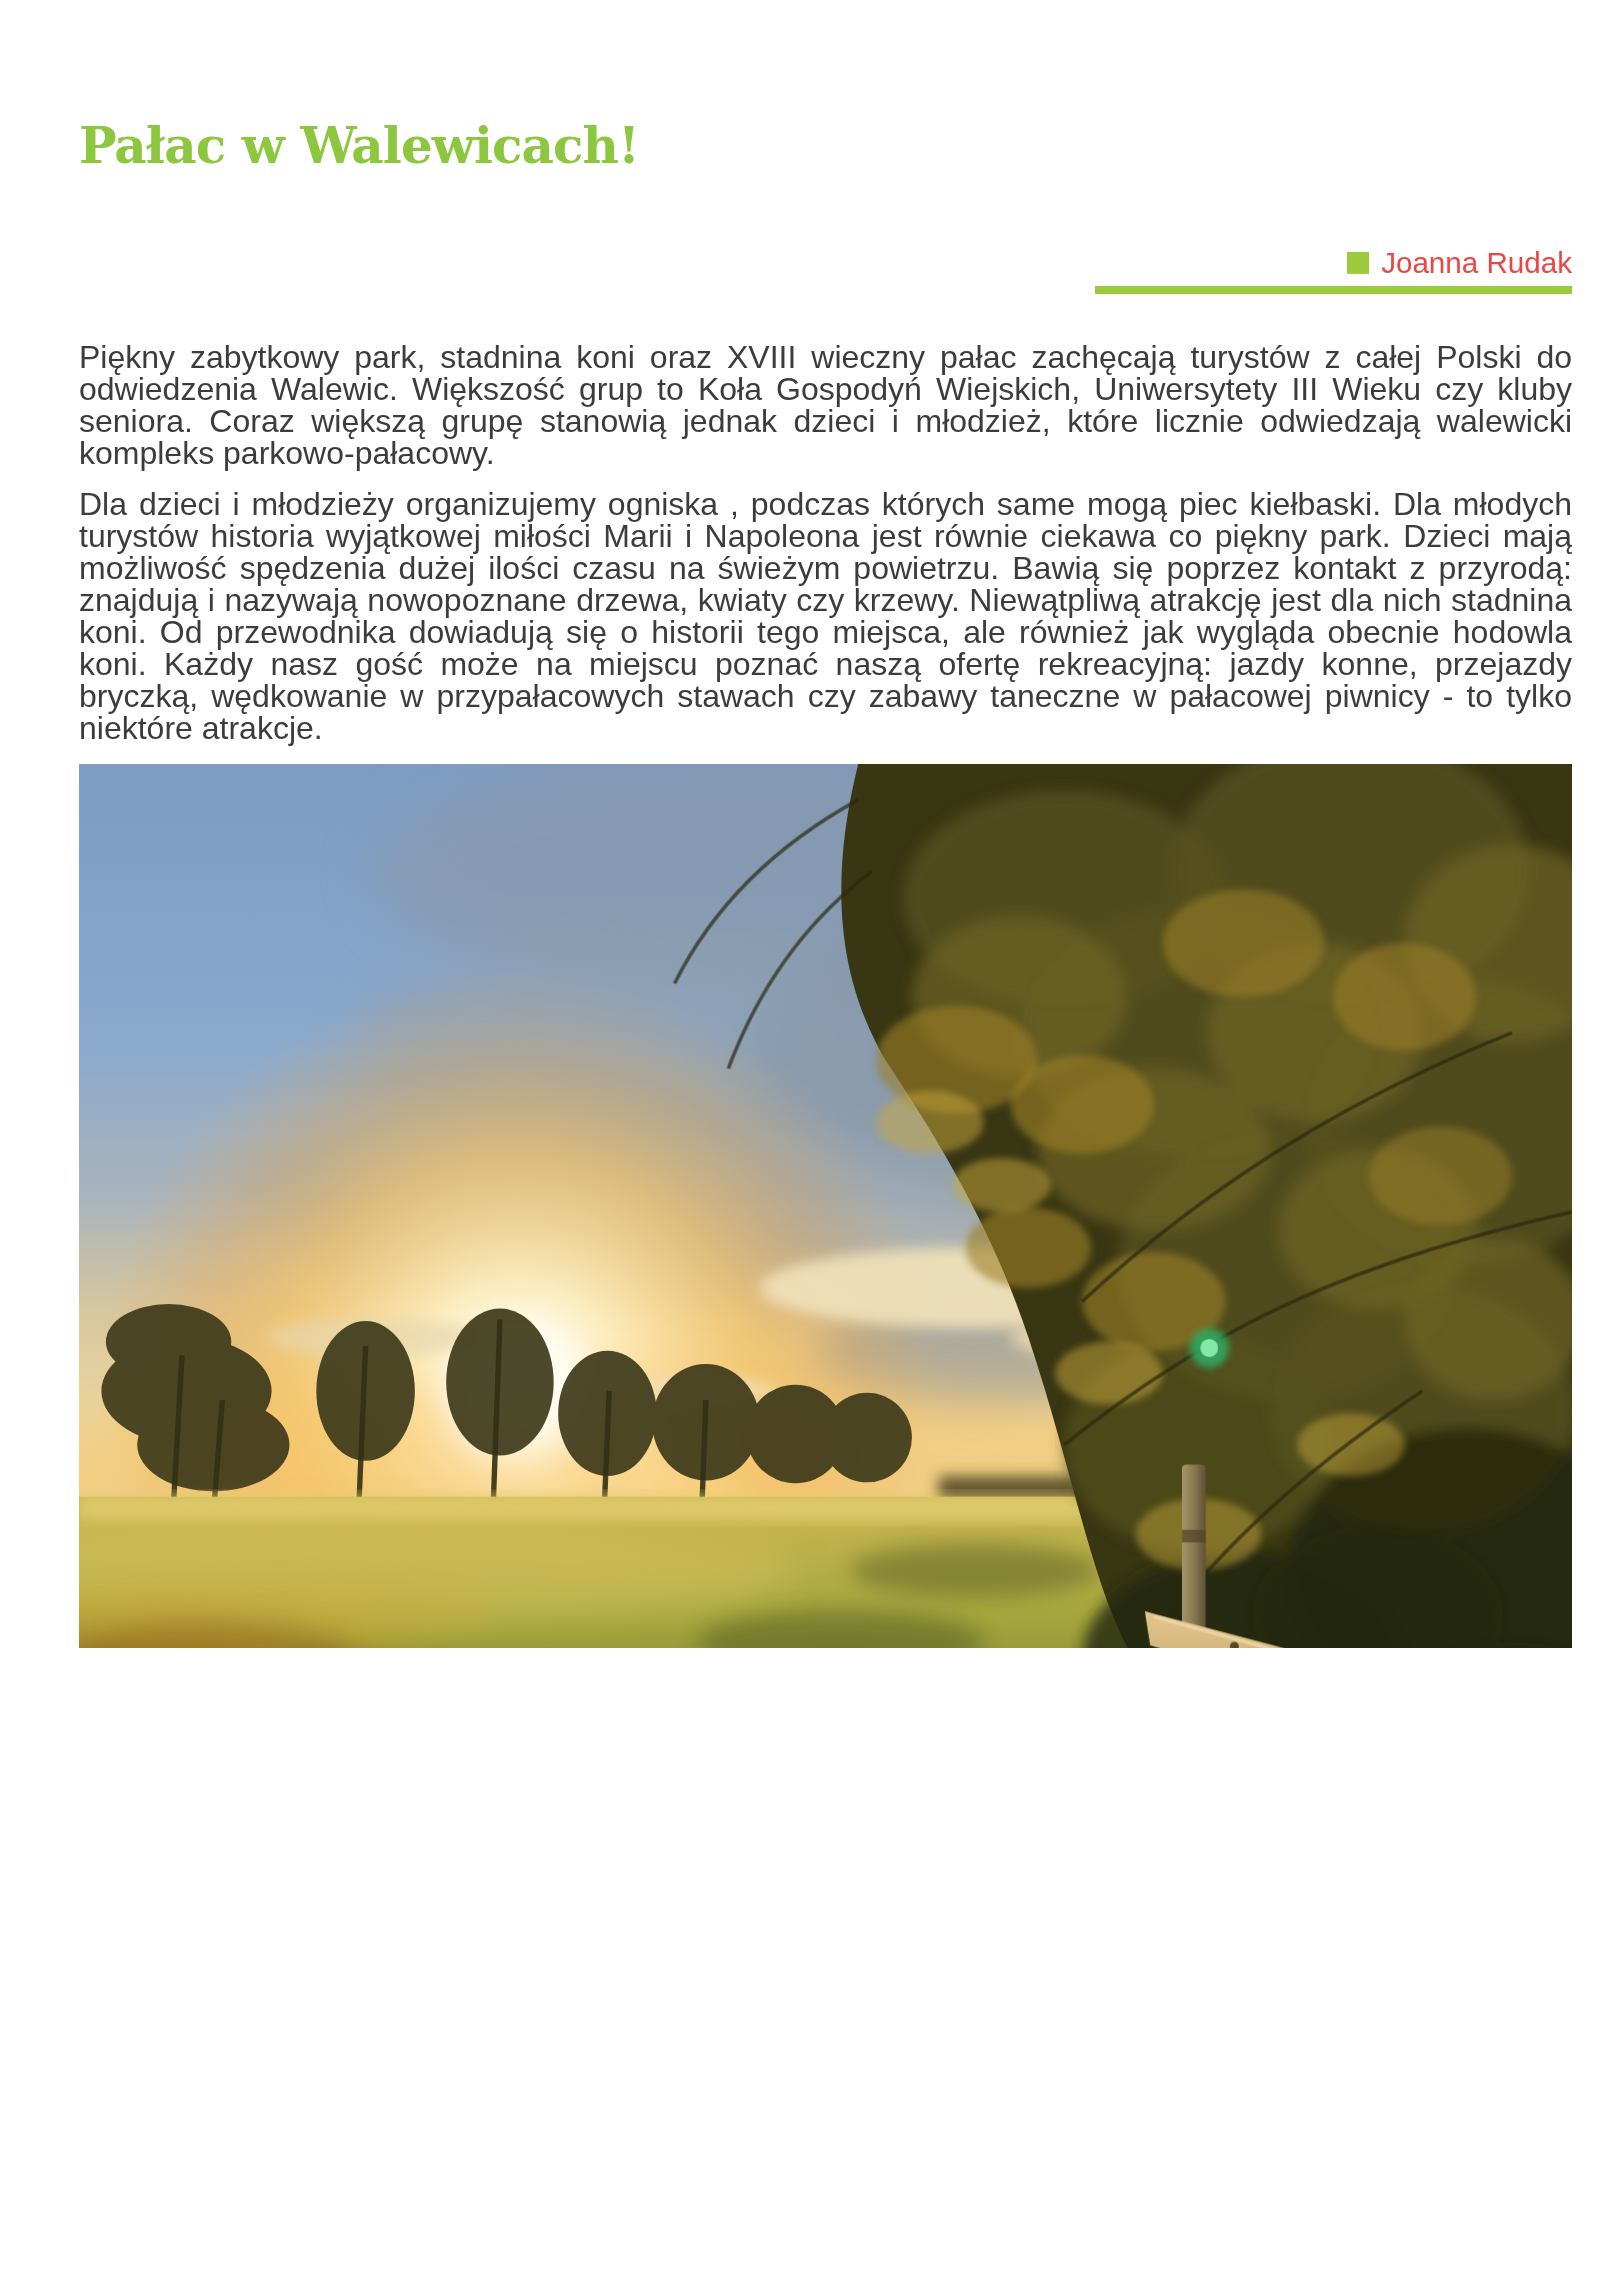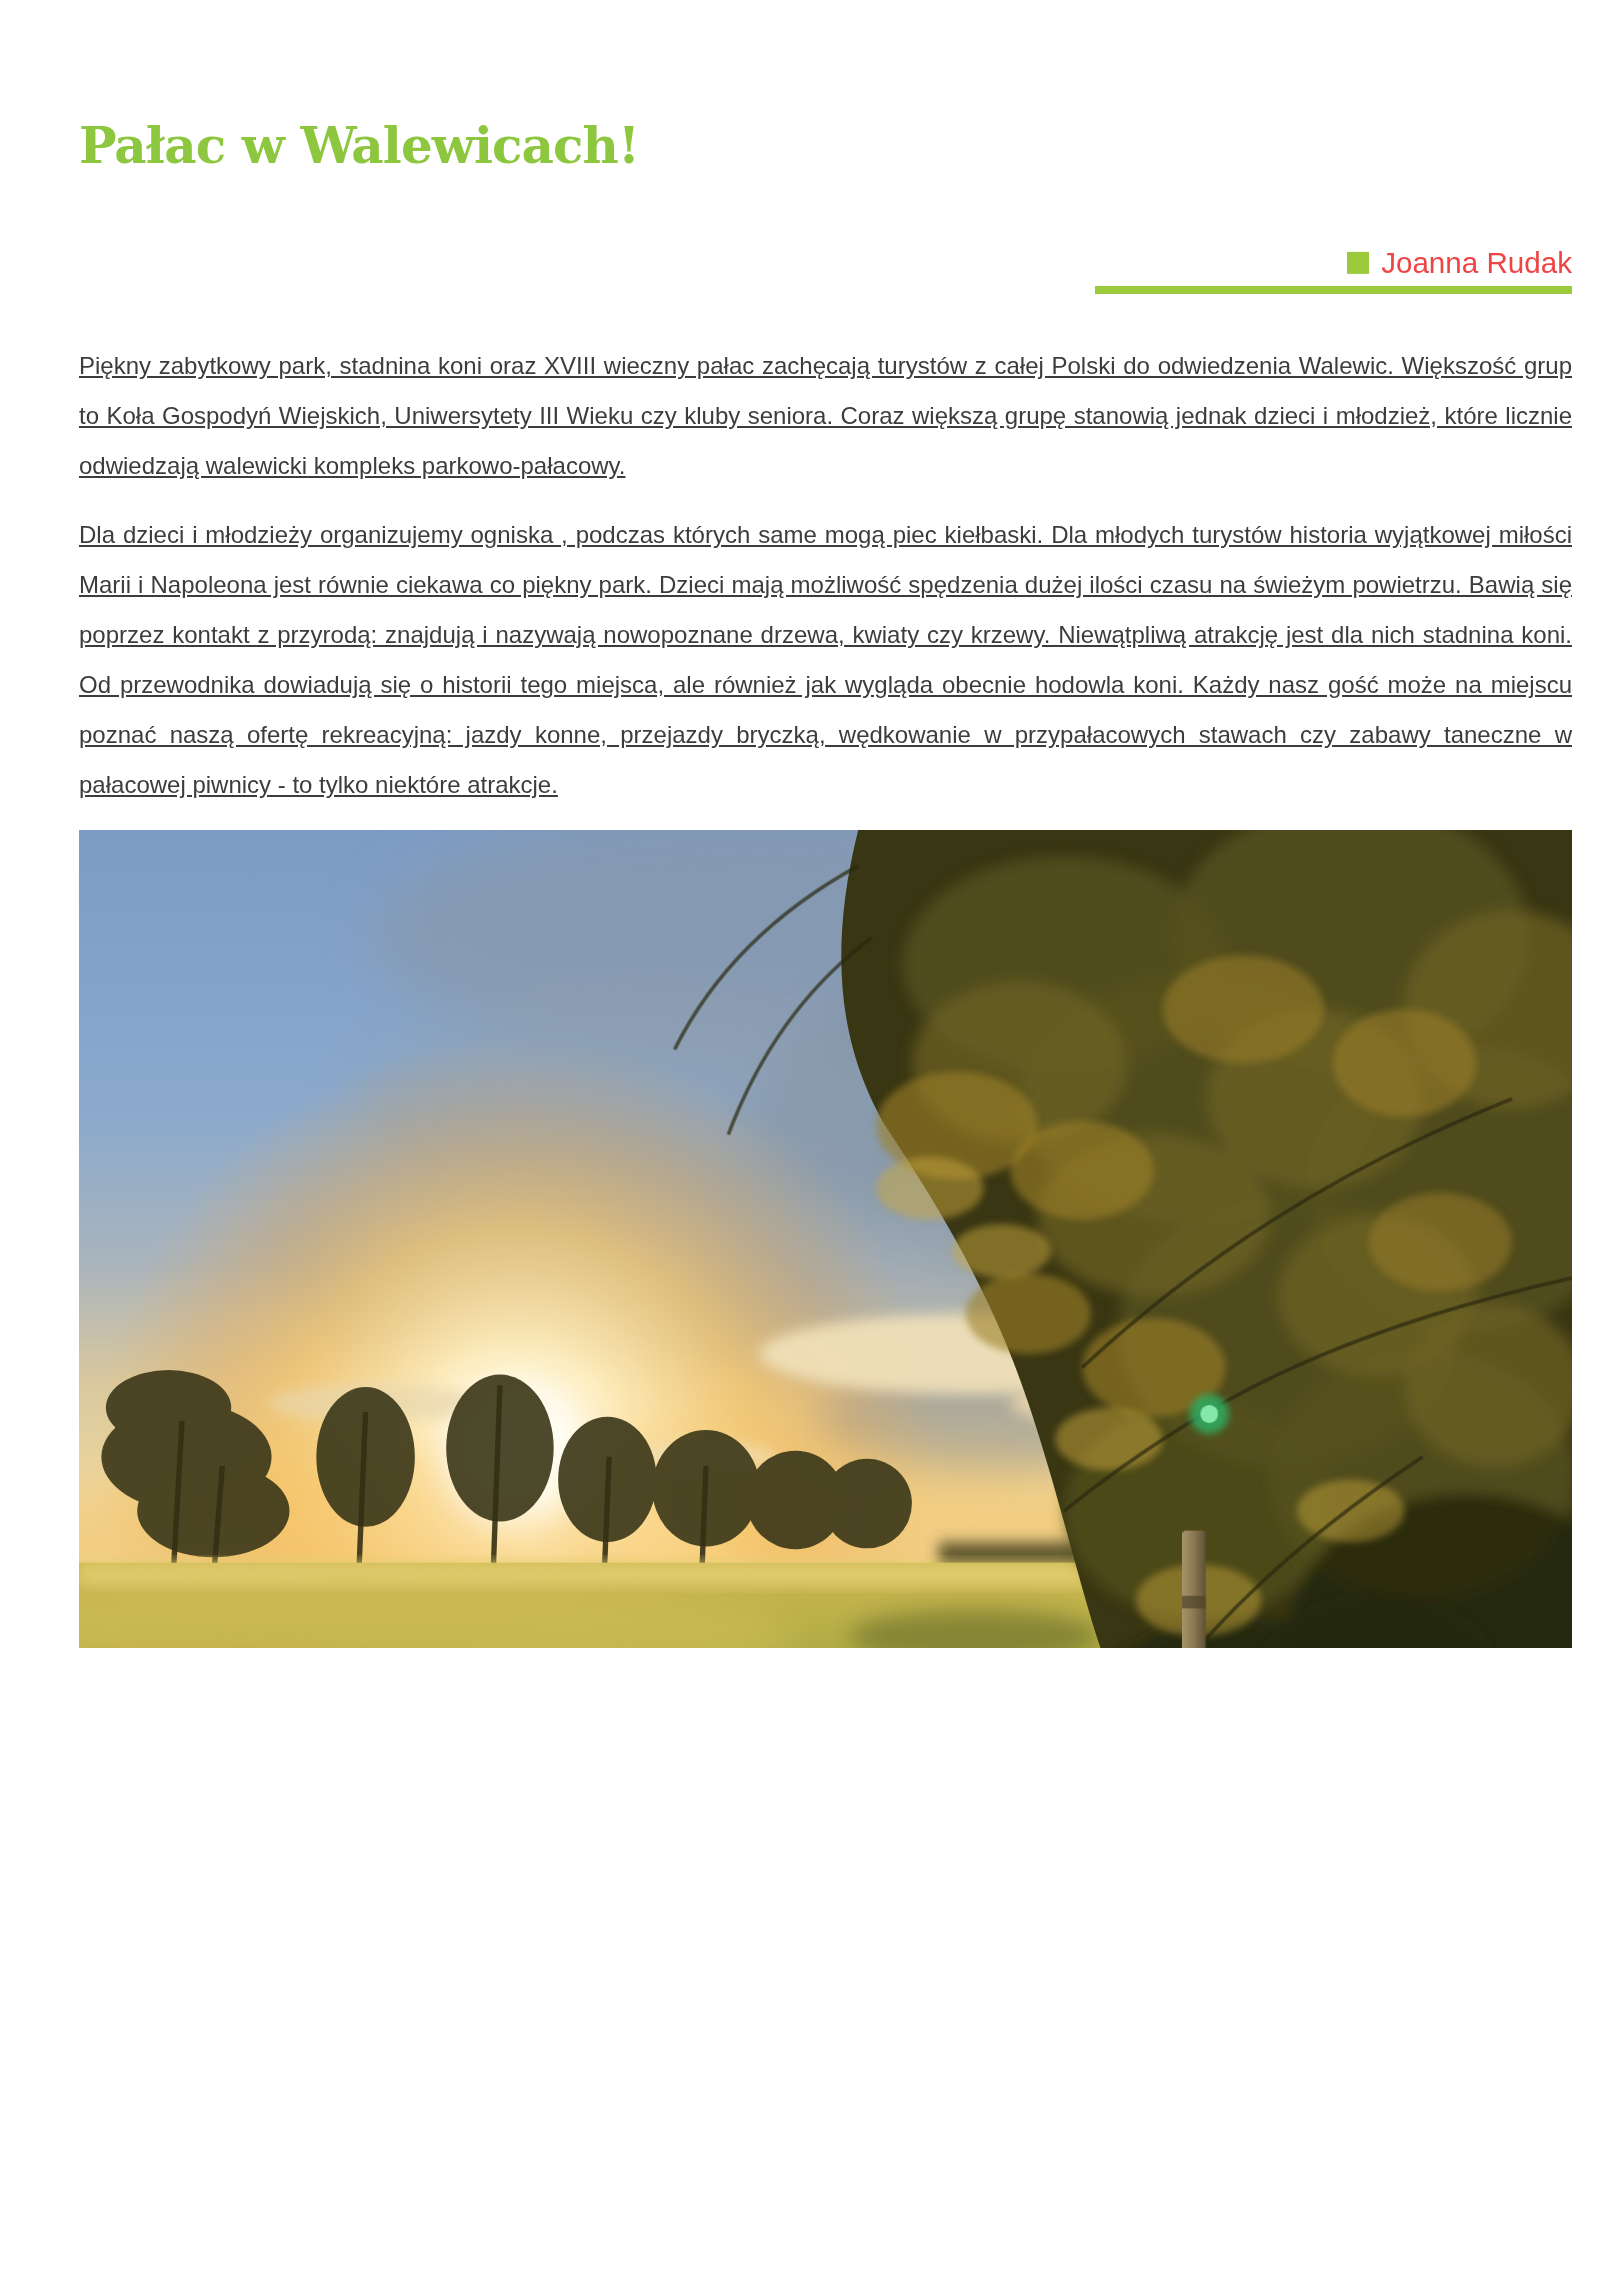--- a/index.html
+++ b/index.html
@@ -43,24 +43,23 @@
   .author-role{display:inline-block;}
   .author-underline{
     margin-top:4.5px;
     margin-left:auto;
     width:477px;height:8px;
     background:#9bcb3c;
   }
   .body-text{margin-top:47px;}
   .body-text p{
     margin:0 0 19px 0;
-    font-size:24px;
-    line-height:50px;
+    font-size:32px;
+    line-height:32px;
     text-align:justify;
-    text-decoration:underline;
   }
   .photo-frame{
     margin-top:19.7px;
     width:1493px;height:1185px;
     position:relative;
     background:#8fadd2;
   }
   .photo-frame svg{display:block;width:100%;height:100%;}
   .photo-caption{
     margin-top:12.5px;

